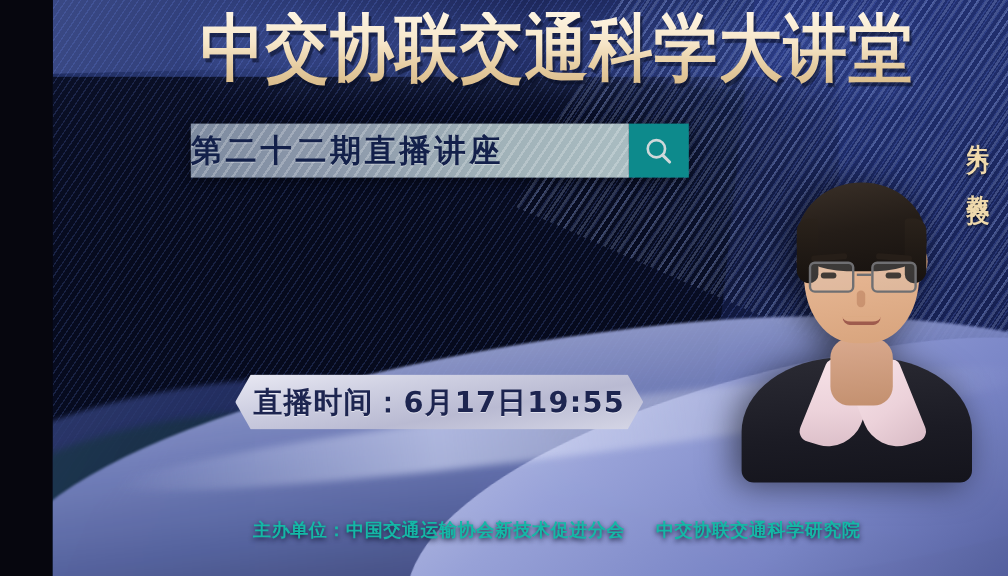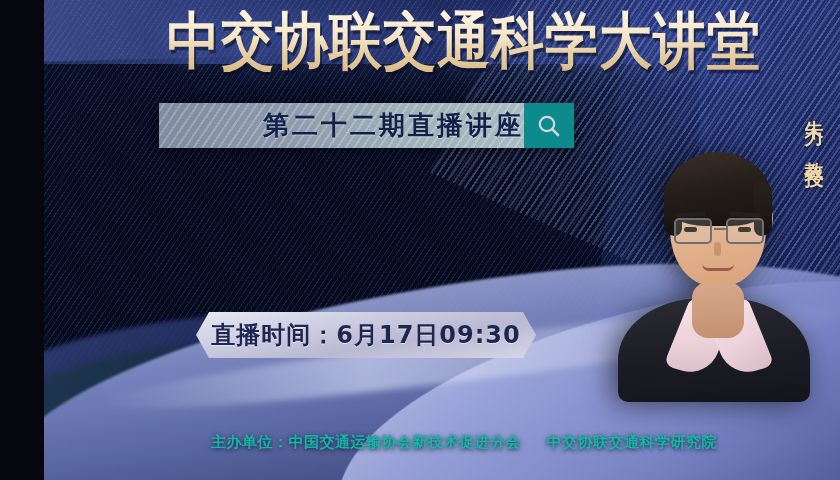--- a/index.html
+++ b/index.html
@@ -103,21 +103,21 @@
     transform:scaleY(1.16);
   }
 
   
   .subbar{
     position:absolute;left:115px;top:103px;width:415px;height:45px;
     display:flex;align-items:stretch;
     box-shadow:0 2px 10px rgba(0,0,0,.45);
   }
   .subbar-text{
-    flex:1;position:relative;display:flex;align-items:center;justify-content:flex-end;
+    flex:1;position:relative;display:flex;align-items:center;justify-content:flex-start;
     background:linear-gradient(90deg,#7e8ba0 0%,#8d99ab 34%,#9fb0b7 66%,#a9bcc1 100%);
     overflow:hidden;
   }
   .subbar-text::after{
     content:"";position:absolute;inset:0;
     background:repeating-linear-gradient(-56deg,
       rgba(255,255,255,.22) 0px, rgba(255,255,255,.22) 2px,
       rgba(0,0,0,0) 2px, rgba(0,0,0,0) 7px);
   }
   .subbar-label{
@@ -258,21 +258,21 @@
         <circle cx="11" cy="11" r="7.2" fill="none" stroke="#cfd8da" stroke-width="2.2"></circle>
         <line x1="16.2" y1="16.2" x2="22" y2="22" stroke="#cfd8da" stroke-width="2.6" stroke-linecap="round"></line>
       </svg>
     </div>
   </div>
 
   <div class="lecture">
   </div>
 
   <div class="timebox">
-    <span class="timebox-inner">直播时间：6月17日09:30</span>
+    <span class="timebox-inner">直播时间：6月17日19:55</span>
   </div>
 
   <div class="portrait">
     <div class="p-body"></div>
     <div class="p-collar-l"></div>
     <div class="p-collar-r"></div>
     <div class="p-neck"></div>
     <div class="p-head"></div>
     <div class="p-ear-l"></div>
     <div class="p-ear-r"></div>

